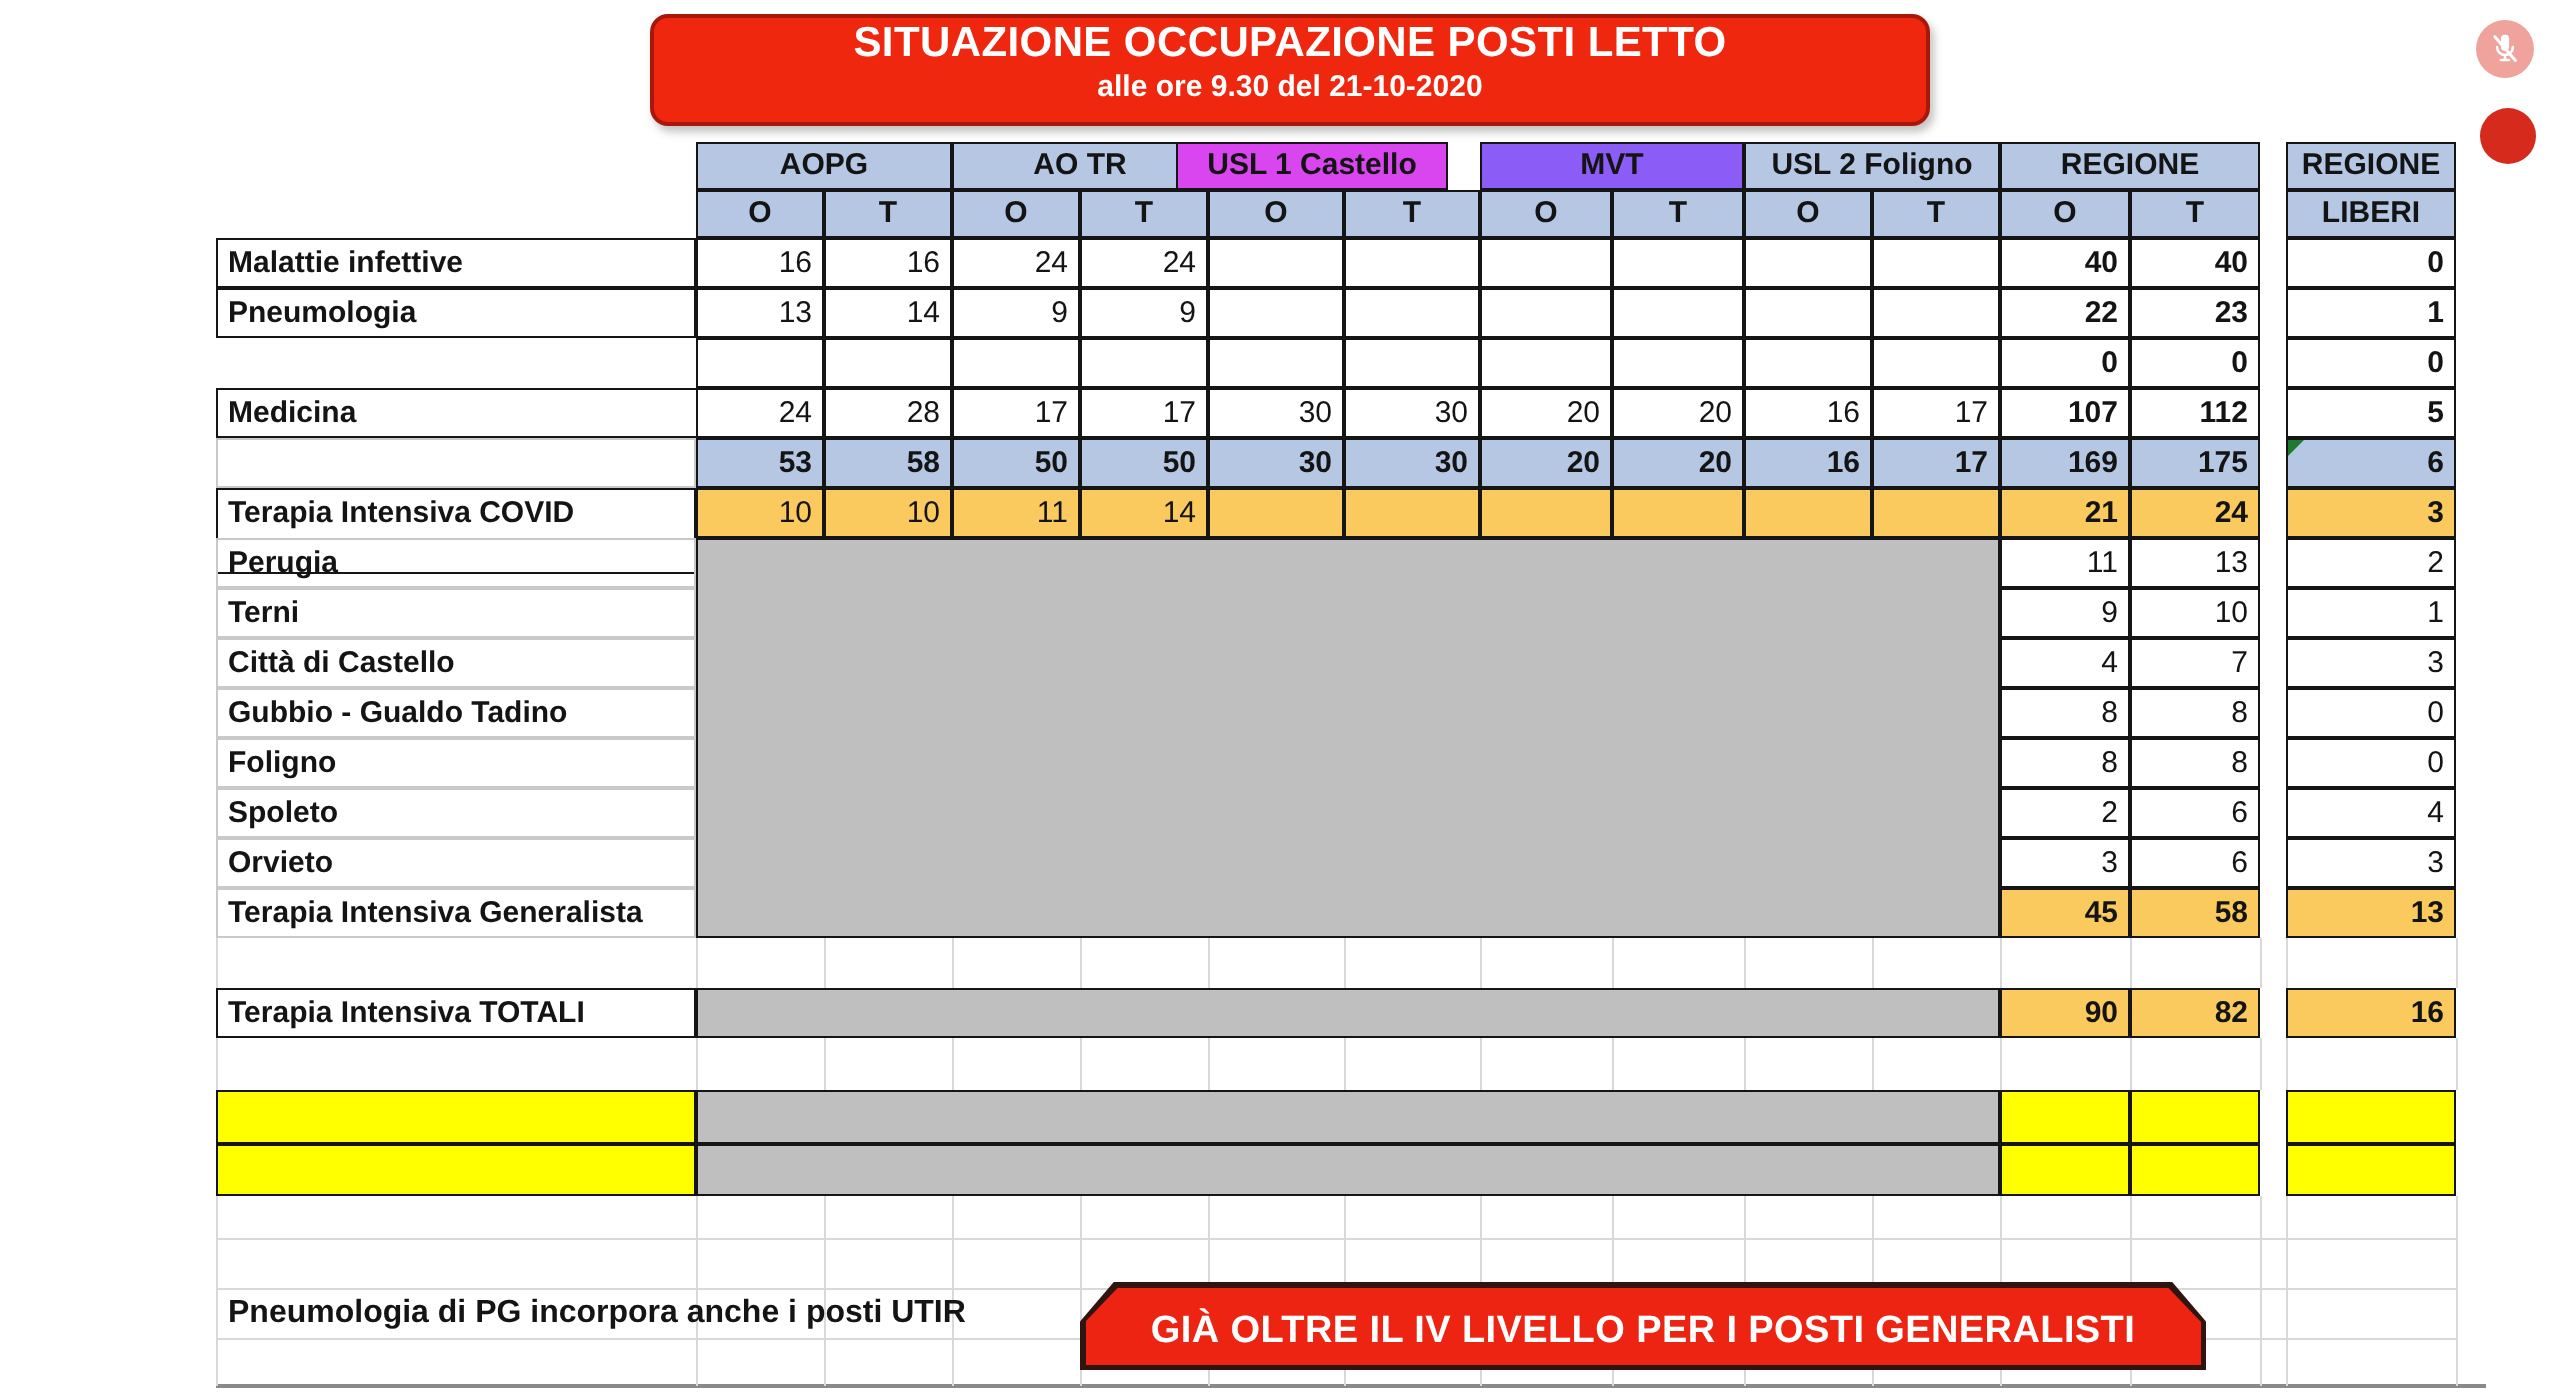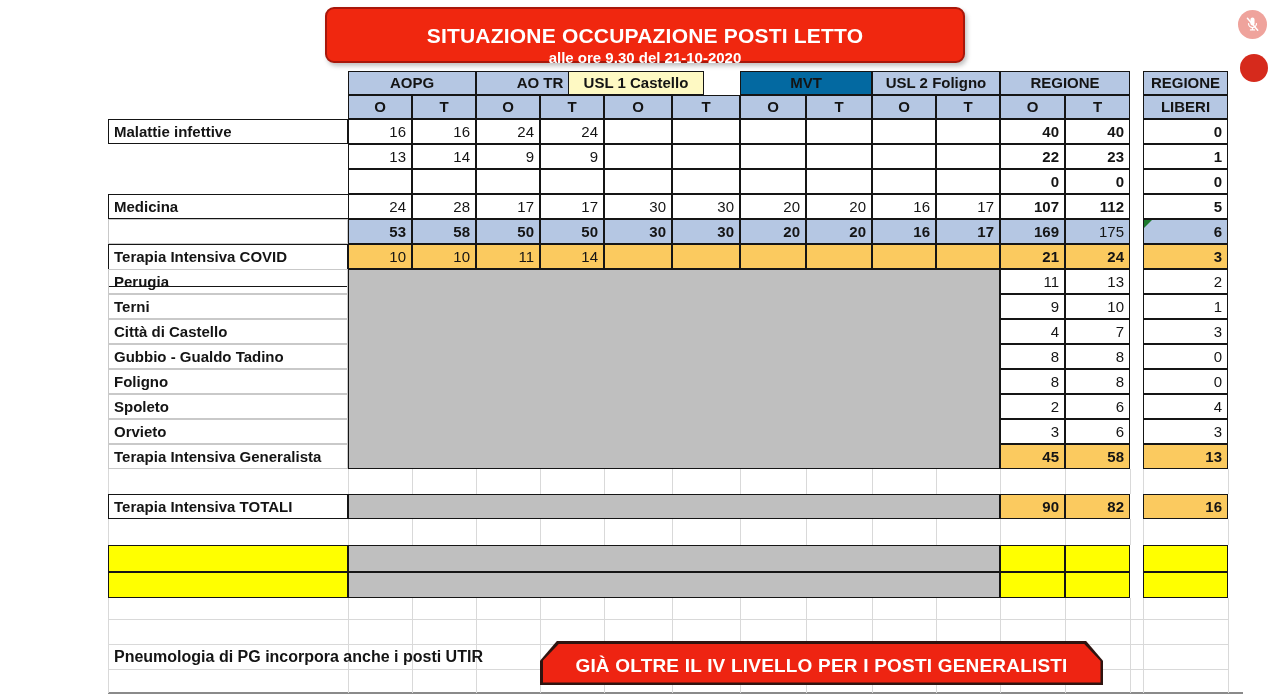--- a/index.html
+++ b/index.html
@@ -16,21 +16,21 @@
   }
   .gridline{position:absolute;background:#d9d9d9;}
   .gridline-dark{position:absolute;background:#8a8a8a;}
   
   .banner-top{
     position:absolute;left:325px;top:7px;width:640px;height:56px;
     box-sizing:border-box;background:#f0270f;border:2px solid #a8170a;
     border-radius:9px;box-shadow:2px 3px 4px rgba(120,120,120,.45);
     text-align:center;
   }
-  .banner-title{font-size:21px;font-weight:bold;color:#fff;margin-top:15px;letter-spacing:.2px;}
+  .banner-title{font-size:21px;font-weight:bold;color:#fff;margin-top:1px;letter-spacing:.2px;}
   .banner-sub{font-size:15px;font-weight:bold;color:#fff;margin-top:1px;}
   
   .plaque-outer{
     position:absolute;left:540px;top:641px;width:563px;height:44px;
     background:#2f1410;
     clip-path:polygon(0 45%,3% 0,97% 0,100% 45%,100% 100%,0 100%);
   }
   .plaque-inner{
     position:absolute;left:2.5px;top:2.5px;right:2.5px;bottom:2.5px;
     background:#ee2412;
@@ -134,22 +134,22 @@
   <div class="note" style="top:645px;">Pneumologia di PG incorpora anche i posti UTIR</div>
 
   <div class="plaque-outer">
     <div class="plaque-inner">
       <div class="plaque-text">GIÀ OLTRE IL IV LIVELLO PER I POSTI GENERALISTI</div>
     </div>
   </div>
 
 <div class="cell" style="left: 348px; top: 71px; width: 128px; height: 24px; line-height: 22px; text-align: center; background: rgb(181, 199, 227); border: 1px solid rgb(21, 21, 21); font-weight: bold;">AOPG</div>
     <div class="cell" style="left: 476px; top: 71px; width: 128px; height: 24px; line-height: 22px; text-align: center; background: rgb(181, 199, 227); border: 1px solid rgb(21, 21, 21); font-weight: bold;">AO TR</div>
-    <div class="cell" style="left: 568px; top: 71px; width: 136px; height: 24px; line-height: 22px; text-align: center; background: #fef9c3; border: 1px solid rgb(21, 21, 21); font-weight: bold;">USL 1 Castello</div>
-    <div class="cell" style="left: 740px; top: 71px; width: 132px; height: 24px; line-height: 22px; text-align: center; background: #0369a1; border: 1px solid rgb(21, 21, 21); font-weight: bold;">MVT</div>
+    <div class="cell" style="left: 588px; top: 71px; width: 136px; height: 24px; line-height: 22px; text-align: center; background: #d946ef; border: 1px solid rgb(21, 21, 21); font-weight: bold;">USL 1 Castello</div>
+    <div class="cell" style="left: 740px; top: 71px; width: 132px; height: 24px; line-height: 22px; text-align: center; background: #8b5cf6; border: 1px solid rgb(21, 21, 21); font-weight: bold;">MVT</div>
     <div class="cell" style="left: 872px; top: 71px; width: 128px; height: 24px; line-height: 22px; text-align: center; background: rgb(181, 199, 227); border: 1px solid rgb(21, 21, 21); font-weight: bold;">USL 2 Foligno</div>
     <div class="cell" style="left: 1000px; top: 71px; width: 130px; height: 24px; line-height: 22px; text-align: center; background: rgb(181, 199, 227); border: 1px solid rgb(21, 21, 21); font-weight: bold;">REGIONE</div>
     <div class="cell" style="left: 1143px; top: 71px; width: 85px; height: 24px; line-height: 22px; text-align: center; background: rgb(181, 199, 227); border: 1px solid rgb(21, 21, 21); font-weight: bold;">REGIONE</div>
     <div class="cell" style="left: 348px; top: 95px; width: 64px; height: 24px; line-height: 22px; text-align: center; background: rgb(181, 199, 227); border: 1px solid rgb(21, 21, 21); font-weight: bold;">O</div>
     <div class="cell" style="left: 412px; top: 95px; width: 64px; height: 24px; line-height: 22px; text-align: center; background: rgb(181, 199, 227); border: 1px solid rgb(21, 21, 21); font-weight: bold;">T</div>
     <div class="cell" style="left: 476px; top: 95px; width: 64px; height: 24px; line-height: 22px; text-align: center; background: rgb(181, 199, 227); border: 1px solid rgb(21, 21, 21); font-weight: bold;">O</div>
     <div class="cell" style="left: 540px; top: 95px; width: 64px; height: 24px; line-height: 22px; text-align: center; background: rgb(181, 199, 227); border: 1px solid rgb(21, 21, 21); font-weight: bold;">T</div>
     <div class="cell" style="left: 604px; top: 95px; width: 68px; height: 24px; line-height: 22px; text-align: center; background: rgb(181, 199, 227); border: 1px solid rgb(21, 21, 21); font-weight: bold;">O</div>
     <div class="cell" style="left: 672px; top: 95px; width: 68px; height: 24px; line-height: 22px; text-align: center; background: rgb(181, 199, 227); border: 1px solid rgb(21, 21, 21); font-weight: bold;">T</div>
     <div class="cell" style="left: 740px; top: 95px; width: 66px; height: 24px; line-height: 22px; text-align: center; background: rgb(181, 199, 227); border: 1px solid rgb(21, 21, 21); font-weight: bold;">O</div>
@@ -170,20 +170,21 @@
     <div class="cell" style="left: 540px; top: 119px; width: 64px; height: 25px; line-height: 23px; text-align: right; background: rgb(255, 255, 255); border: 1px solid rgb(21, 21, 21);">24</div>
     <div class="cell" style="left: 604px; top: 119px; width: 68px; height: 25px; line-height: 23px; text-align: right; background: rgb(255, 255, 255); border: 1px solid rgb(21, 21, 21);"></div>
     <div class="cell" style="left: 672px; top: 119px; width: 68px; height: 25px; line-height: 23px; text-align: right; background: rgb(255, 255, 255); border: 1px solid rgb(21, 21, 21);"></div>
     <div class="cell" style="left: 740px; top: 119px; width: 66px; height: 25px; line-height: 23px; text-align: right; background: rgb(255, 255, 255); border: 1px solid rgb(21, 21, 21);"></div>
     <div class="cell" style="left: 806px; top: 119px; width: 66px; height: 25px; line-height: 23px; text-align: right; background: rgb(255, 255, 255); border: 1px solid rgb(21, 21, 21);"></div>
     <div class="cell" style="left: 872px; top: 119px; width: 64px; height: 25px; line-height: 23px; text-align: right; background: rgb(255, 255, 255); border: 1px solid rgb(21, 21, 21);"></div>
     <div class="cell" style="left: 936px; top: 119px; width: 64px; height: 25px; line-height: 23px; text-align: right; background: rgb(255, 255, 255); border: 1px solid rgb(21, 21, 21);"></div>
     <div class="cell" style="left: 1000px; top: 119px; width: 65px; height: 25px; line-height: 23px; text-align: right; background: rgb(255, 255, 255); border: 1px solid rgb(21, 21, 21); font-weight: bold;">40</div>
     <div class="cell" style="left: 1065px; top: 119px; width: 65px; height: 25px; line-height: 23px; text-align: right; background: rgb(255, 255, 255); border: 1px solid rgb(21, 21, 21); font-weight: bold;">40</div>
     <div class="cell" style="left: 1143px; top: 119px; width: 85px; height: 25px; line-height: 23px; text-align: right; background: rgb(255, 255, 255); border: 1px solid rgb(21, 21, 21); font-weight: bold;">0</div>
+    <div class="cell" style="left: 108px; top: 144px; width: 240px; height: 25px; line-height: 23px; text-align: left; border: 1px solid rgb(21, 21, 21); font-weight: bold;">Pneumologia</div>
     <div class="cell" style="left: 348px; top: 144px; width: 64px; height: 25px; line-height: 23px; text-align: right; background: rgb(255, 255, 255); border: 1px solid rgb(21, 21, 21);">13</div>
     <div class="cell" style="left: 412px; top: 144px; width: 64px; height: 25px; line-height: 23px; text-align: right; background: rgb(255, 255, 255); border: 1px solid rgb(21, 21, 21);">14</div>
     <div class="cell" style="left: 476px; top: 144px; width: 64px; height: 25px; line-height: 23px; text-align: right; background: rgb(255, 255, 255); border: 1px solid rgb(21, 21, 21);">9</div>
     <div class="cell" style="left: 540px; top: 144px; width: 64px; height: 25px; line-height: 23px; text-align: right; background: rgb(255, 255, 255); border: 1px solid rgb(21, 21, 21);">9</div>
     <div class="cell" style="left: 604px; top: 144px; width: 68px; height: 25px; line-height: 23px; text-align: right; background: rgb(255, 255, 255); border: 1px solid rgb(21, 21, 21);"></div>
     <div class="cell" style="left: 672px; top: 144px; width: 68px; height: 25px; line-height: 23px; text-align: right; background: rgb(255, 255, 255); border: 1px solid rgb(21, 21, 21);"></div>
     <div class="cell" style="left: 740px; top: 144px; width: 66px; height: 25px; line-height: 23px; text-align: right; background: rgb(255, 255, 255); border: 1px solid rgb(21, 21, 21);"></div>
     <div class="cell" style="left: 806px; top: 144px; width: 66px; height: 25px; line-height: 23px; text-align: right; background: rgb(255, 255, 255); border: 1px solid rgb(21, 21, 21);"></div>
     <div class="cell" style="left: 872px; top: 144px; width: 64px; height: 25px; line-height: 23px; text-align: right; background: rgb(255, 255, 255); border: 1px solid rgb(21, 21, 21);"></div>
     <div class="cell" style="left: 936px; top: 144px; width: 64px; height: 25px; line-height: 23px; text-align: right; background: rgb(255, 255, 255); border: 1px solid rgb(21, 21, 21);"></div>
@@ -222,21 +223,21 @@
     <div class="cell" style="left: 412px; top: 219px; width: 64px; height: 25px; line-height: 23px; text-align: right; background: rgb(181, 199, 227); border: 1px solid rgb(21, 21, 21); font-weight: bold;">58</div>
     <div class="cell" style="left: 476px; top: 219px; width: 64px; height: 25px; line-height: 23px; text-align: right; background: rgb(181, 199, 227); border: 1px solid rgb(21, 21, 21); font-weight: bold;">50</div>
     <div class="cell" style="left: 540px; top: 219px; width: 64px; height: 25px; line-height: 23px; text-align: right; background: rgb(181, 199, 227); border: 1px solid rgb(21, 21, 21); font-weight: bold;">50</div>
     <div class="cell" style="left: 604px; top: 219px; width: 68px; height: 25px; line-height: 23px; text-align: right; background: rgb(181, 199, 227); border: 1px solid rgb(21, 21, 21); font-weight: bold;">30</div>
     <div class="cell" style="left: 672px; top: 219px; width: 68px; height: 25px; line-height: 23px; text-align: right; background: rgb(181, 199, 227); border: 1px solid rgb(21, 21, 21); font-weight: bold;">30</div>
     <div class="cell" style="left: 740px; top: 219px; width: 66px; height: 25px; line-height: 23px; text-align: right; background: rgb(181, 199, 227); border: 1px solid rgb(21, 21, 21); font-weight: bold;">20</div>
     <div class="cell" style="left: 806px; top: 219px; width: 66px; height: 25px; line-height: 23px; text-align: right; background: rgb(181, 199, 227); border: 1px solid rgb(21, 21, 21); font-weight: bold;">20</div>
     <div class="cell" style="left: 872px; top: 219px; width: 64px; height: 25px; line-height: 23px; text-align: right; background: rgb(181, 199, 227); border: 1px solid rgb(21, 21, 21); font-weight: bold;">16</div>
     <div class="cell" style="left: 936px; top: 219px; width: 64px; height: 25px; line-height: 23px; text-align: right; background: rgb(181, 199, 227); border: 1px solid rgb(21, 21, 21); font-weight: bold;">17</div>
     <div class="cell" style="left: 1000px; top: 219px; width: 65px; height: 25px; line-height: 23px; text-align: right; background: rgb(181, 199, 227); border: 1px solid rgb(21, 21, 21); font-weight: bold;">169</div>
-    <div class="cell" style="left: 1065px; top: 219px; width: 65px; height: 25px; line-height: 23px; text-align: right; background: rgb(181, 199, 227); border: 1px solid rgb(21, 21, 21); font-weight: normal;">175</div>
+    <div class="cell" style="left: 1065px; top: 219px; width: 65px; height: 25px; line-height: 23px; text-align: right; background: rgb(181, 199, 227); border: 1px solid rgb(21, 21, 21); font-weight: bold;">175</div>
     <div class="cell" style="left: 1143px; top: 219px; width: 85px; height: 25px; line-height: 23px; text-align: right; background: rgb(181, 199, 227); border: 1px solid rgb(21, 21, 21); font-weight: bold;">6<div class="corner-tri"></div></div>
     <div class="cell" style="left: 108px; top: 244px; width: 240px; height: 43px; line-height: 23px; text-align: left; border: 1px solid rgb(21, 21, 21); font-weight: bold;">Terapia Intensiva COVID</div>
     <div class="cell" style="left: 348px; top: 244px; width: 64px; height: 25px; line-height: 23px; text-align: right; background: rgb(251, 202, 95); border: 1px solid rgb(21, 21, 21);">10</div>
     <div class="cell" style="left: 412px; top: 244px; width: 64px; height: 25px; line-height: 23px; text-align: right; background: rgb(251, 202, 95); border: 1px solid rgb(21, 21, 21);">10</div>
     <div class="cell" style="left: 476px; top: 244px; width: 64px; height: 25px; line-height: 23px; text-align: right; background: rgb(251, 202, 95); border: 1px solid rgb(21, 21, 21);">11</div>
     <div class="cell" style="left: 540px; top: 244px; width: 64px; height: 25px; line-height: 23px; text-align: right; background: rgb(251, 202, 95); border: 1px solid rgb(21, 21, 21);">14</div>
     <div class="cell" style="left: 604px; top: 244px; width: 68px; height: 25px; line-height: 23px; text-align: right; background: rgb(251, 202, 95); border: 1px solid rgb(21, 21, 21);"></div>
     <div class="cell" style="left: 672px; top: 244px; width: 68px; height: 25px; line-height: 23px; text-align: right; background: rgb(251, 202, 95); border: 1px solid rgb(21, 21, 21);"></div>
     <div class="cell" style="left: 740px; top: 244px; width: 66px; height: 25px; line-height: 23px; text-align: right; background: rgb(251, 202, 95); border: 1px solid rgb(21, 21, 21);"></div>
     <div class="cell" style="left: 806px; top: 244px; width: 66px; height: 25px; line-height: 23px; text-align: right; background: rgb(251, 202, 95); border: 1px solid rgb(21, 21, 21);"></div>

